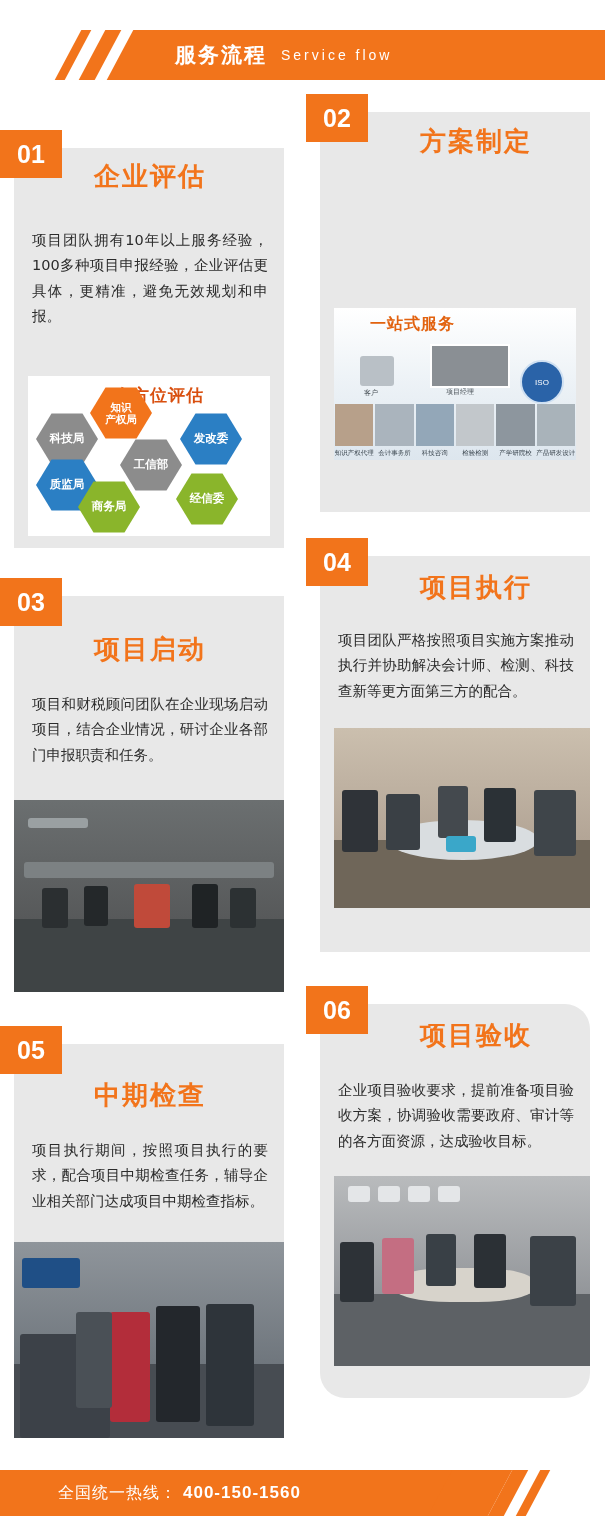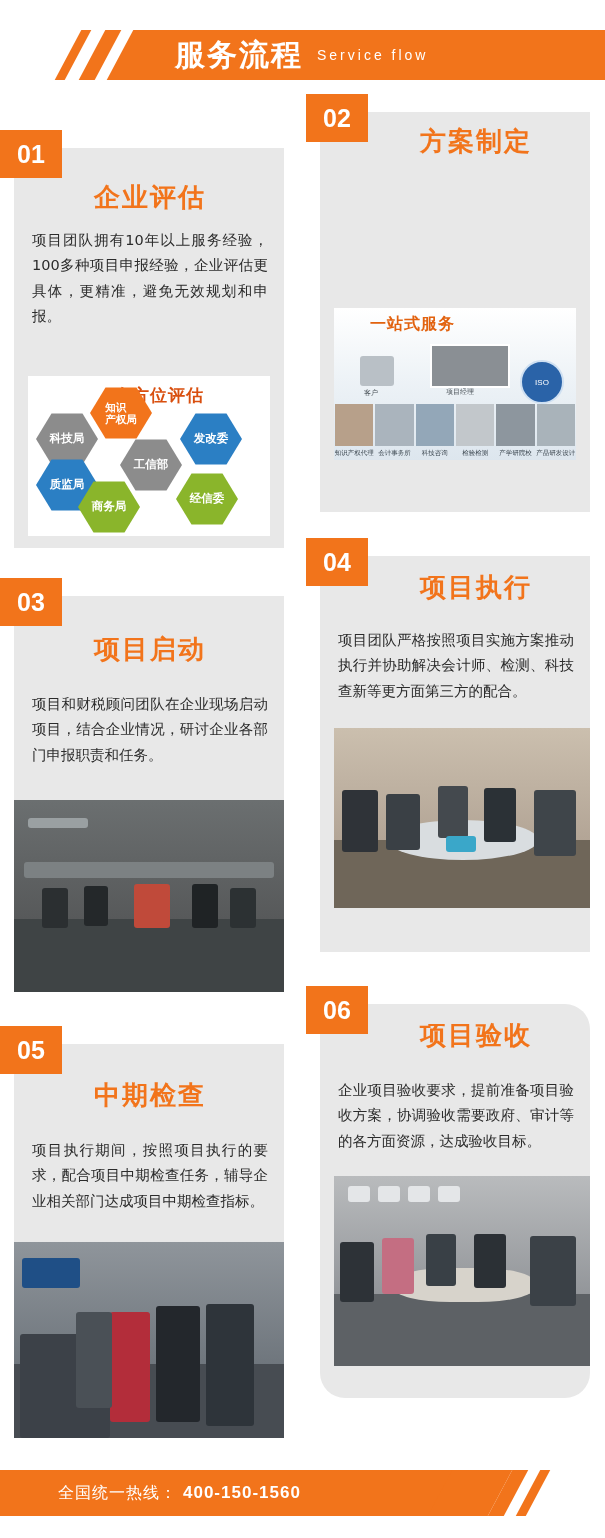--- a/index.html
+++ b/index.html
@@ -51,21 +51,21 @@
   .hdr-text {
     position: absolute;
     left: 175px; top: 30px;
     height: 50px;
     display: flex;
     align-items: center;
     gap: 14px;
     color: #ffffff;
   }
   .hdr-cn {
-    font-size: 30px;
+    font-size: 21px;
     font-weight: bold;
     letter-spacing: 2px;
   }
   .hdr-en {
     font-size: 14px;
     letter-spacing: 3px;
   }
 
   
   .grid {
@@ -146,20 +146,21 @@
   .hex {
     position: absolute;
     width: 62px; height: 54px;
     clip-path: polygon(25% 3%, 75% 3%, 100% 50%, 75% 97%, 25% 97%, 0% 50%);
     display: flex;
     align-items: center;
     justify-content: center;
     color: #fff;
     font-size: 11.5px;
     font-weight: bold;
+    text-align: center;
     line-height: 1.15;
     font-family: "DejaVu Sans", sans-serif;
   }
 
   
   .ill2 {
     background: linear-gradient(180deg,#ffffff 0%, #eef3f7 45%, #dde6ee 100%);
     position: relative;
   }
   .ill2-title {
@@ -288,21 +289,21 @@
     <span class="hdr-en">Service flow</span>
   </div>
 </div>
 
 <div class="grid">
 
   <div class="row" style="height:452px;">
 
     <div class="card card-left" style="top:52px; height:400px;">
       <div class="badge badge-left">01</div>
-      <div class="card-title title-ml" style="top:32px;">企业评估</div>
+      <div class="card-title title-ml" style="top:11px;">企业评估</div>
       <div class="card-body" style="top:80px;">项目团队拥有10年以上服务经验，100多种项目申报经验，企业评估更具体，更精准，避免无效规划和申报。</div>
       <div class="card-img ill1" style="left:14px; top:228px; width:242px; height:160px;">
         <div class="ill1-title">全方位评估</div>
         <div class="hexwrap">
           <div class="hex" style="left:8px;  top:36px; background:#8c8c8c;">科技局</div>
           <div class="hex" style="left:62px; top:10px; background:#f2741b; font-size:10.5px;">知识<br>产权局</div>
           <div class="hex" style="left:152px;top:36px; background:#2b7fc4;">发改委</div>
           <div class="hex" style="left:8px;  top:82px; background:#2b7fc4;">质监局</div>
           <div class="hex" style="left:92px; top:62px; background:#8c8c8c;">工信部</div>
           <div class="hex" style="left:50px; top:104px;background:#8ab52b;">商务局</div>

